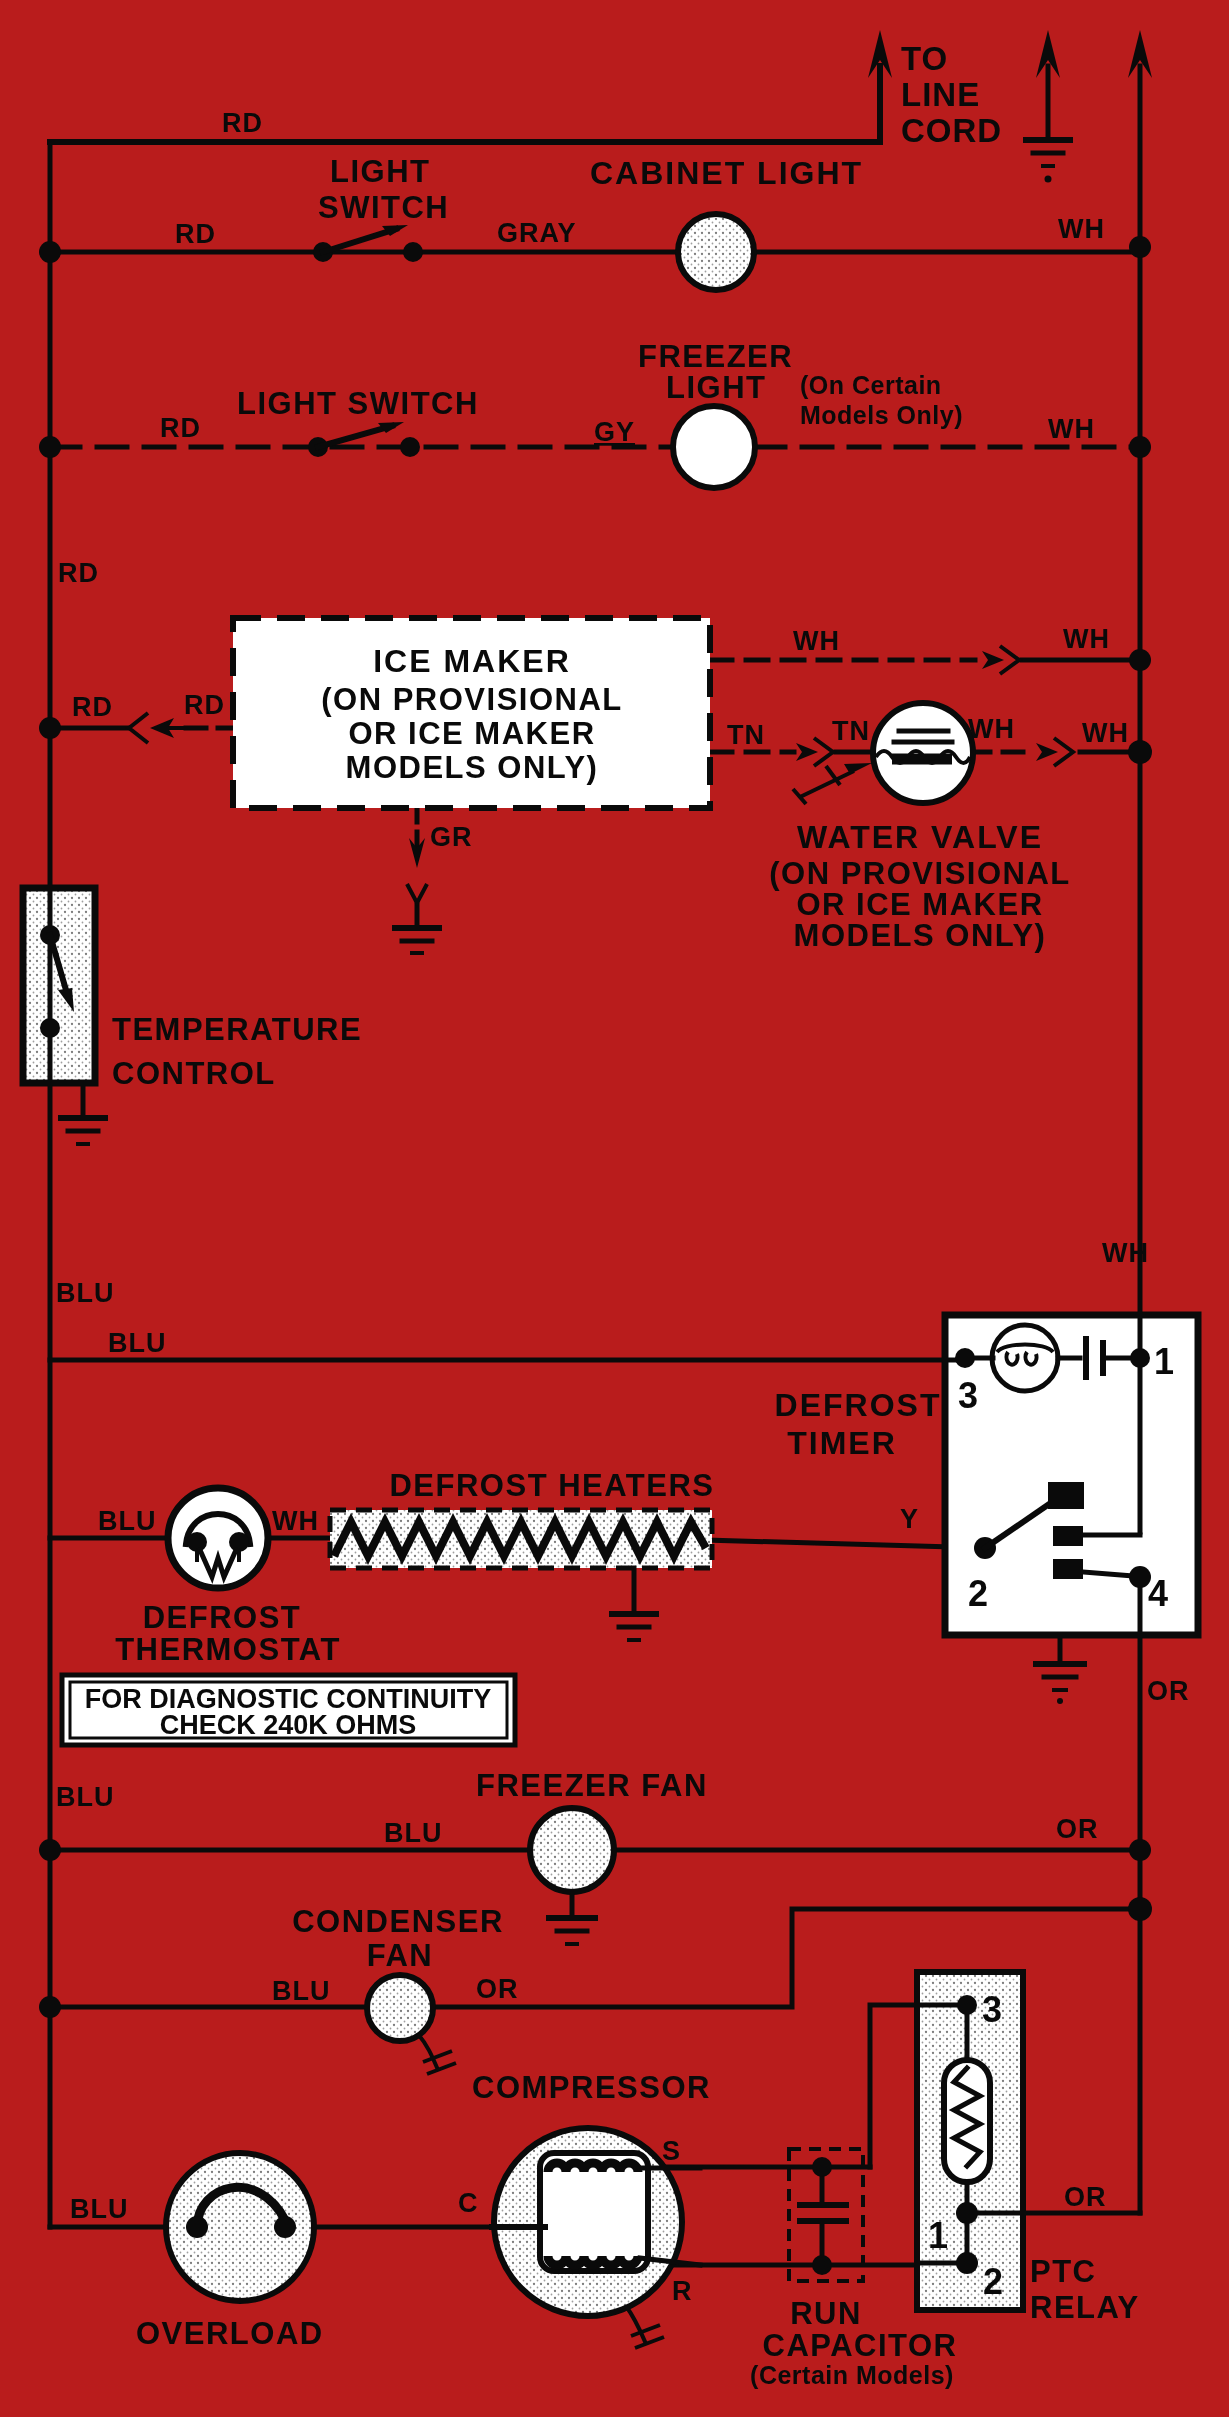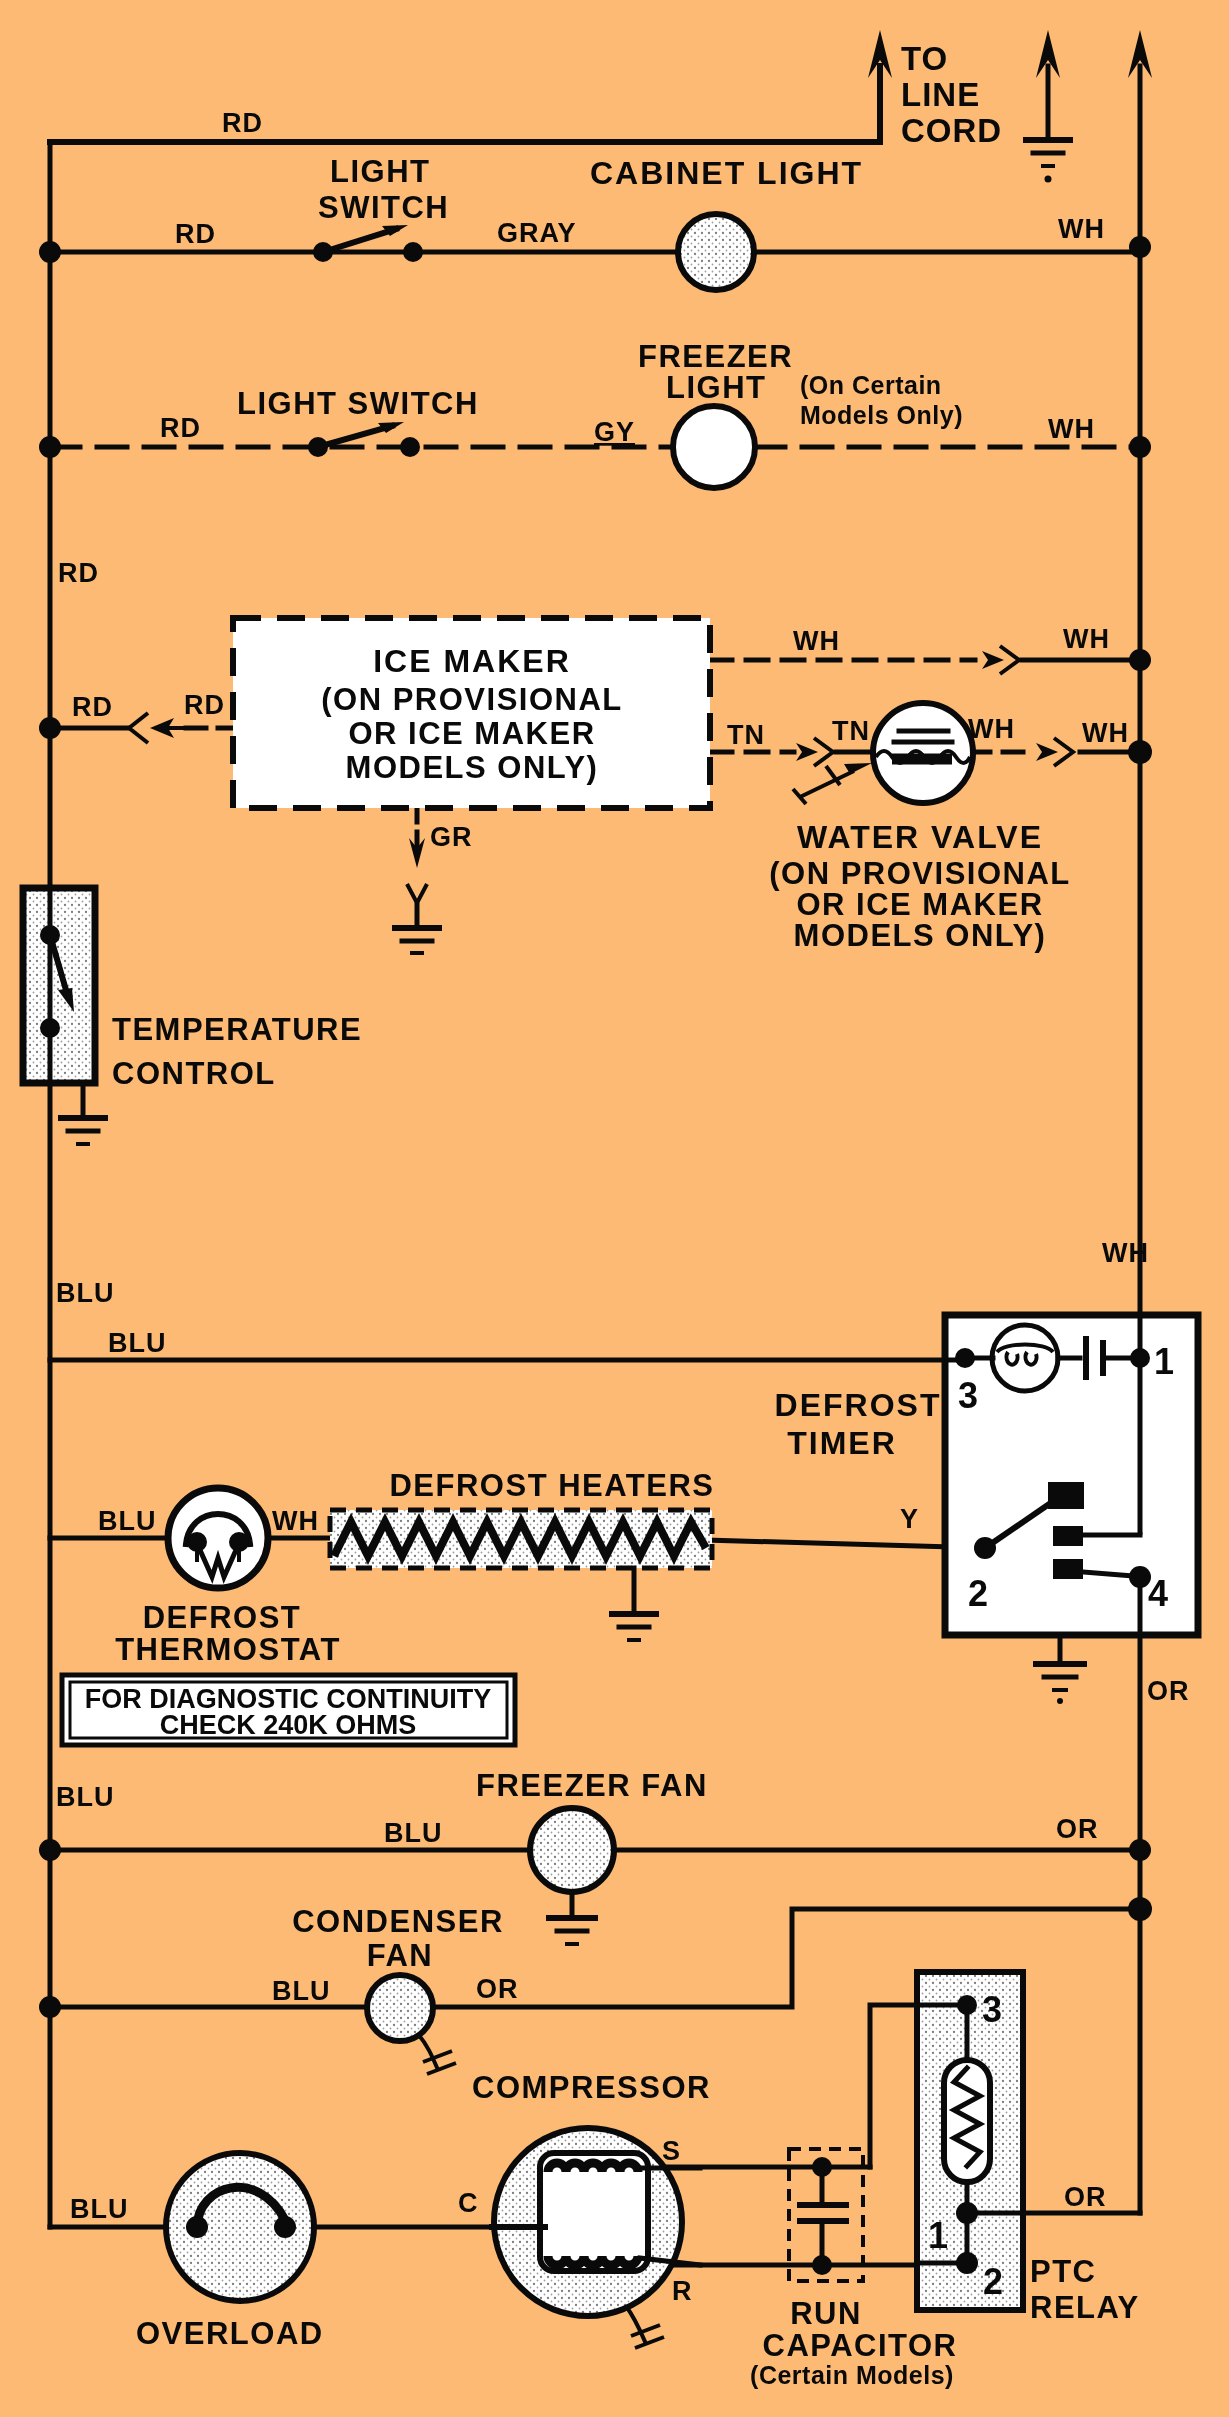--- a/index.html
+++ b/index.html
@@ -1,16 +1,16 @@
 <!DOCTYPE html>
 <html><head>
 <meta charset="utf-8">
 <style>
   html,body{margin:0;padding:0;background:#ffffff;}
-  .page{width:1229px;height:2417px;position:relative;background:#fdba74;}
+  .page{width:1229px;height:2417px;position:relative;background:#b91c1c;}
   svg{display:block;}
   text{font-family:"Liberation Sans", sans-serif;font-weight:bold;fill:#0a0a0a;}
   .lbl{font-size:27px;letter-spacing:1px;}
   .comp{font-size:31px;letter-spacing:1.5px;}
   .big{font-size:32px;letter-spacing:2px;}
   .note{font-size:25px;letter-spacing:0.5px;}
   .term{font-size:36px;}
   .cord{font-size:33px;letter-spacing:1px;}
   .diag{font-size:27px;letter-spacing:0px;}
   .w{stroke:#0a0a0a;stroke-width:6;fill:none;stroke-linecap:square;}

